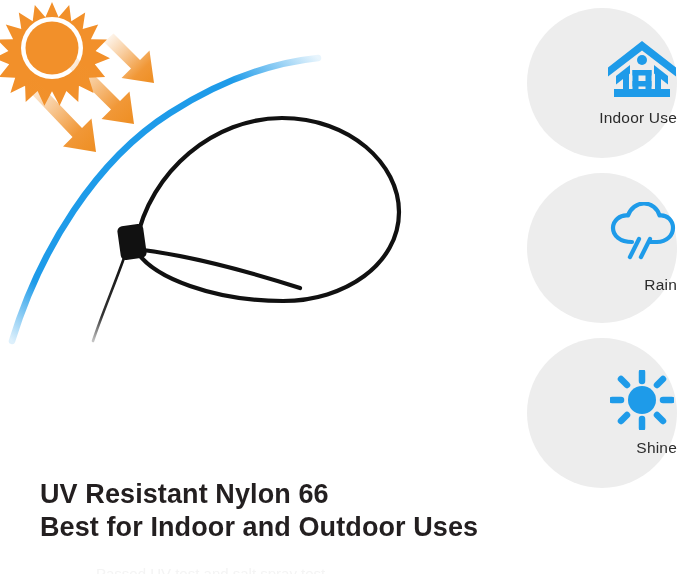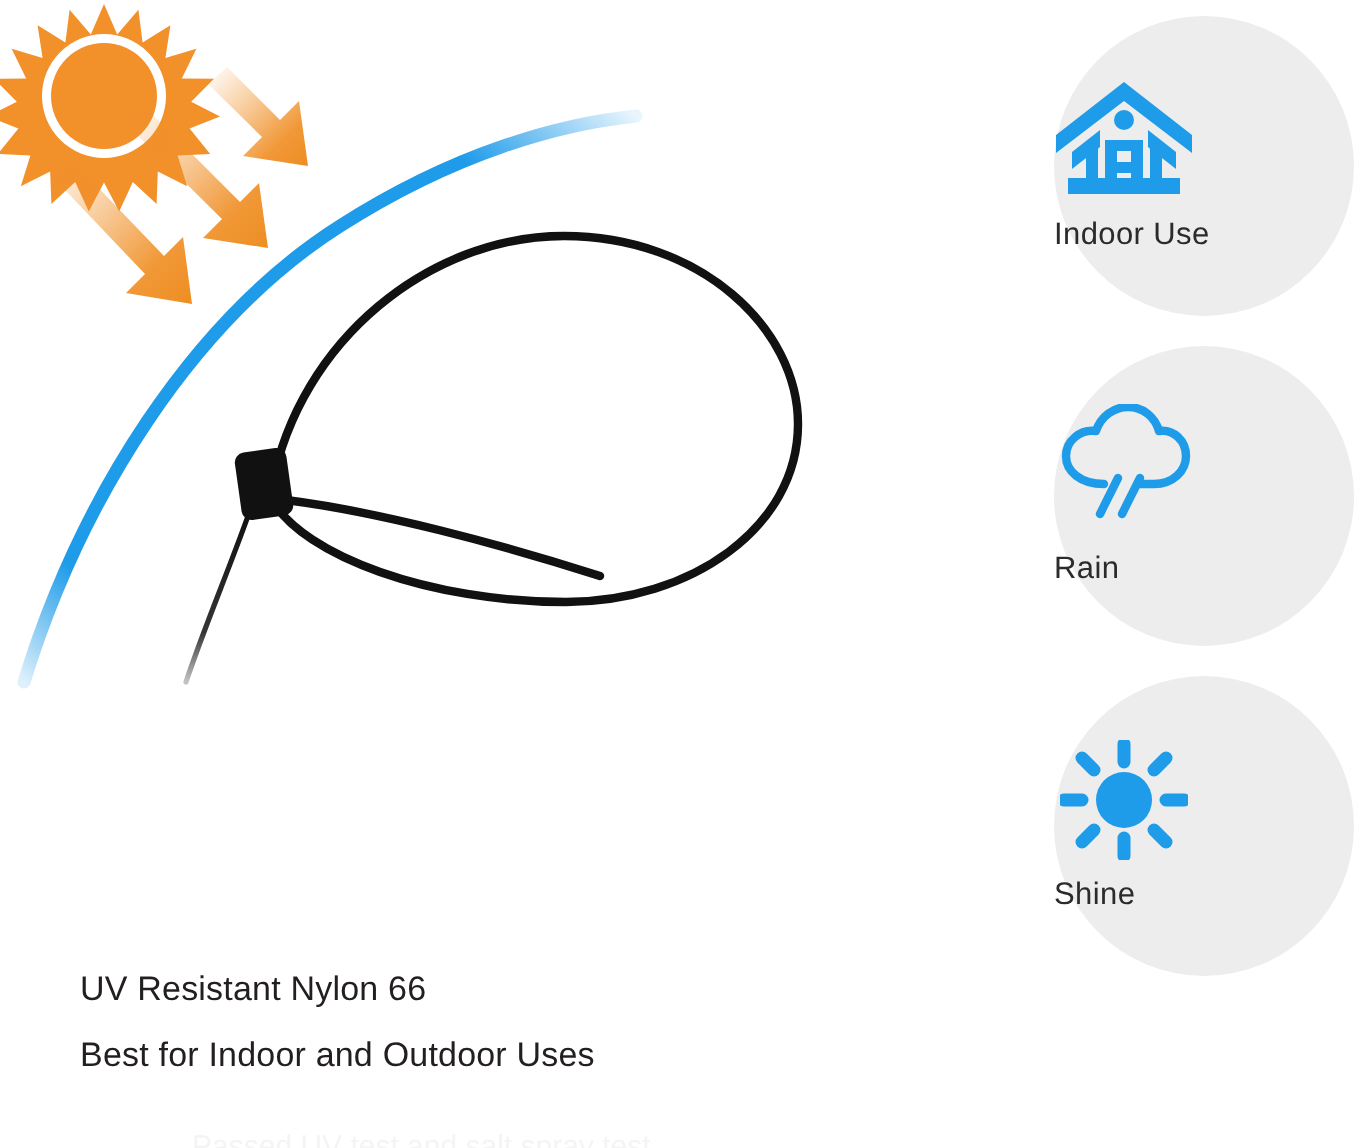--- a/index.html
+++ b/index.html
@@ -34,22 +34,22 @@
   }
   .illus svg { display: block; }
 
   
   .headline {
     position: absolute;
     left: 40px;
     top: 478px;
     width: 460px;
     color: #231f20;
-    font-weight: normal;
-    font-size: 17px;
+    font-weight: bold;
+    font-size: 27px;
     line-height: 33px;
     letter-spacing: 0.1px;
   }
   .headline .l1, .headline .l2 { display: block; white-space: nowrap; }
 
   
   .bottom-sliver {
     position: absolute;
     left: 96px;
     top: 566px;
@@ -72,21 +72,21 @@
   }
   .badge {
     position: absolute;
     left: 0;
     width: 150px;
     height: 150px;
     border-radius: 50%;
     background: #ededed;
     display: flex;
     flex-direction: column;
-    align-items: flex-start;
+    align-items: flex-end;
     justify-content: center;
   }
   .badge-1 { top: 0px; }
   .badge-2 { top: 165px; }
   .badge-3 { top: 330px; }
 
   .badge-icon {
     width: 70px;
     height: 62px;
     display: flex;

